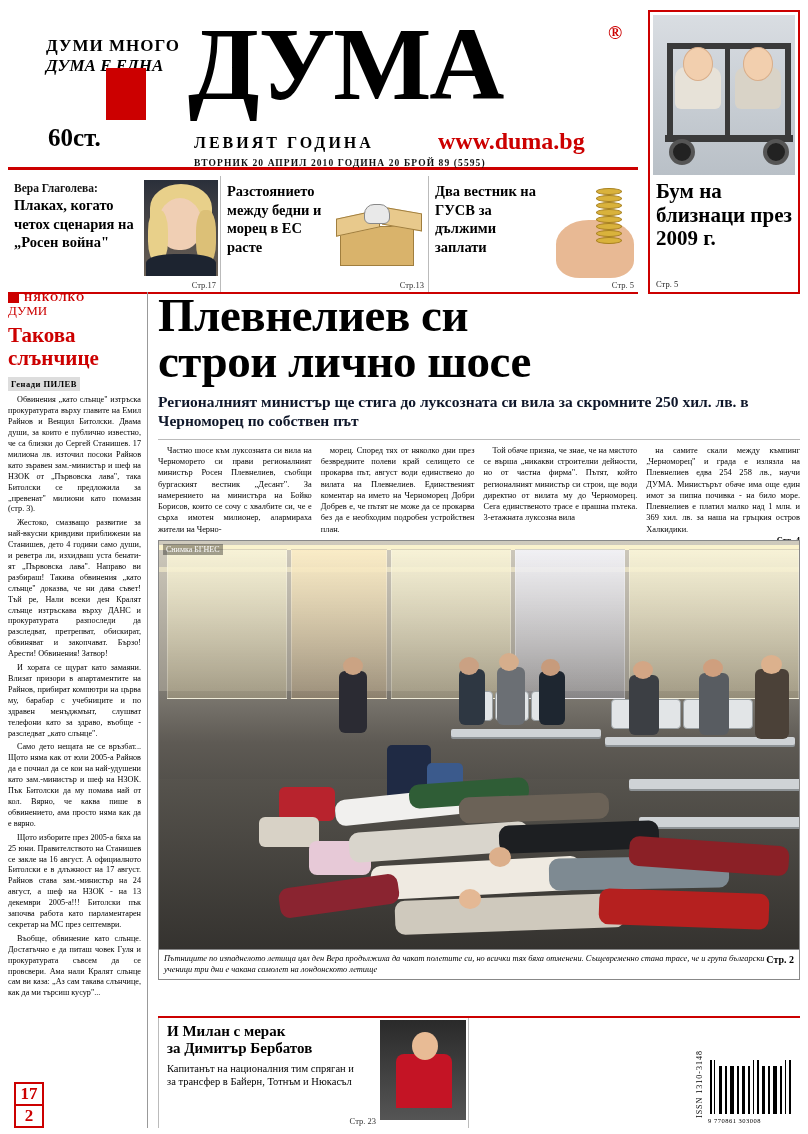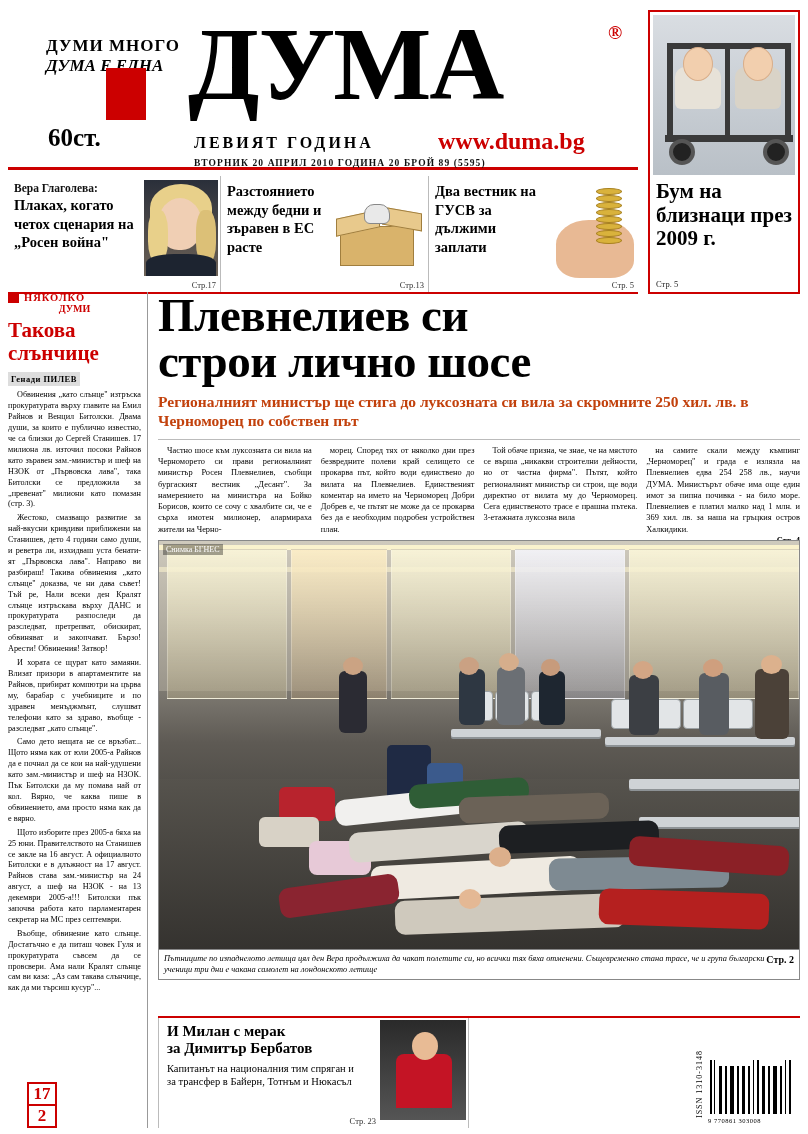--- a/index.html
+++ b/index.html
@@ -157,54 +157,54 @@
   
   .content { position: relative; margin-top: 4px; }
   .left-col {
     position: absolute; left: 0; top: 0; width: 140px;
     border-right: 1px solid #999;
     padding-right: 6px;
   }
   .kicker-row { display:flex; align-items:center; gap:5px; }
   .kicker-sq { width: 11px; height: 11px; background: #cc0000; }
   .kicker-txt { font-size: 10.5px; font-weight: bold; color: #cc0000; letter-spacing: 1px; }
-  .kicker-txt2 { font-size: 10px; font-weight: bold; color: #cc0000; text-align: center; }
+  .kicker-txt2 { font-size: 13px; font-weight: normal; color: #cc0000; text-align: left; }
   .col-title {
     font-size: 21px; font-weight: bold; color: #cc0000; line-height: 1.08;
     margin: 5px 0 4px 0; font-family: "Liberation Serif", serif;
   }
   .byline {
     font-size: 8.5px; font-weight: bold; background: #ddd; padding: 2px 3px;
     display: inline-block; margin-bottom: 4px; letter-spacing: .5px;
   }
   .col-body {
     font-size: 8.2px; line-height: 1.33; text-align: justify;
     font-family: "Liberation Serif", serif;
   }
   .col-body p { margin: 0 0 3px 0; text-indent: 9px; }
 
   .issue-box {
-    position: absolute; left: 6px; bottom: 0; width: 30px; margin-left: 13px;
+    position: absolute; left: 6px; bottom: 0; width: 30px;
   }
   .issue-n {
     border: 2px solid #cc0000; color: #cc0000; font-weight: bold;
     text-align: center; font-size: 17px; line-height: 1.05; padding: 1px 0;
   }
 
   .main-col {
     position: absolute; left: 150px; top: 0; right: 0;
   }
   .headline {
     font-size: 47px; font-weight: bold; line-height: 0.98;
     letter-spacing: -0.5px;
     font-family: "Liberation Serif", serif;
   }
   .subhead {
     margin-top: 8px;
-    font-size: 15.5px; font-weight: bold; line-height: 1.25; color: #c2410c;
+    font-size: 15.5px; font-weight: bold; line-height: 1.25; color: #0f172a;
   }
   .story-cols {
     margin-top: 8px;
     display: flex; gap: 9px;
     border-top: 1px solid #bbb; padding-top: 5px;
   }
   .story-col { width: 155px; font-size: 8.4px; line-height: 1.34; text-align: justify; }
   .story-col p { margin: 0; text-indent: 9px; }
 
   
@@ -325,21 +325,21 @@
           <div class="hair"></div>
             <div class="face"></div>
           <div class="hair2"></div>
             <div class="hair3"></div>
           <div class="shoulders"></div>
         </div>
         <div class="pg">Стр.17</div>
       </div>
 
       <div class="teaser t2">
-        <div class="hl" style="width:112px;">Разстоянието между бедни и зъравен в ЕС расте</div>
+        <div class="hl" style="width:112px;">Разстоянието между бедни и морец в ЕС расте</div>
         <div class="t2-photo">
           <div class="box-b"></div>
             <div class="box-lid"></div>
             <div class="box-lid2"></div>
           <div class="mouse"></div>
         </div>
         <div class="pg">Стр.13</div>
       </div>
 
       <div class="teaser t3">
@@ -389,21 +389,21 @@
     <div class="main-col">
       <div class="headline">Плевнелиев си</div>
       <div class="headline">строи лично шосе</div>
       <div class="subhead">Регионалният министър ще стига до луксозната си вила за скромните 250 хил. лв. в Черноморец по собствен път</div>
 
       <div class="story-cols">
         <div class="story-col">
           <p>Частно шосе към луксозната си вила на Черноморето си прави регионалният министър Росен Плевнелиев, съобщи бургаският вестник „Десант". За намерението на министъра на Бойко Борисов, които се сочу с хвалбите си, че е сърха имотен милионер, алармираха жители на Черно-</p>
         </div>
         <div class="story-col">
-          <p>морец. Според тях от няколко дни през безвредните полеви край селището се прокарва път, който води единствено до вилата на Плевнелиев. Единственият коментар на името на Черноморец Добри Добрев е, че пътят не може да се прокарва без да е необходим подробен устройствен план.</p>
+          <p>морец. Според тях от няколко дни през безвредните полеви край селището се прокарва път, август води единствено до вилата на Плевнелиев. Единственият коментар на името на Черноморец Добри Добрев е, че пътят не може да се прокарва без да е необходим подробен устройствен план.</p>
         </div>
         <div class="story-col">
           <p>Той обаче призна, че знае, че на мястото се върша „никакви строителни дейности, но от частна фирма". Пътят, който регионалният министър си строи, ще води директно от вилата му до Черноморец. Сега единственото трасе е прашна пътека. 3-етажната луксозна вила</p>
         </div>
         <div class="story-col">
           <p>на самите скали между къмпинг „Черноморец" и града е излязла на Плевнелиев едва 254 258 лв., научи ДУМА. Министърът обаче има още един имот за пипна почивка - на било море. Плевнелиев е платил малко над 1 млн. и 369 хил. лв. за наша на гръцкия остров Халкидики.</p>
           <p style="text-align:right;text-indent:0;font-weight:bold;">Стр. 4</p>
         </div>
       </div>
     </div>

